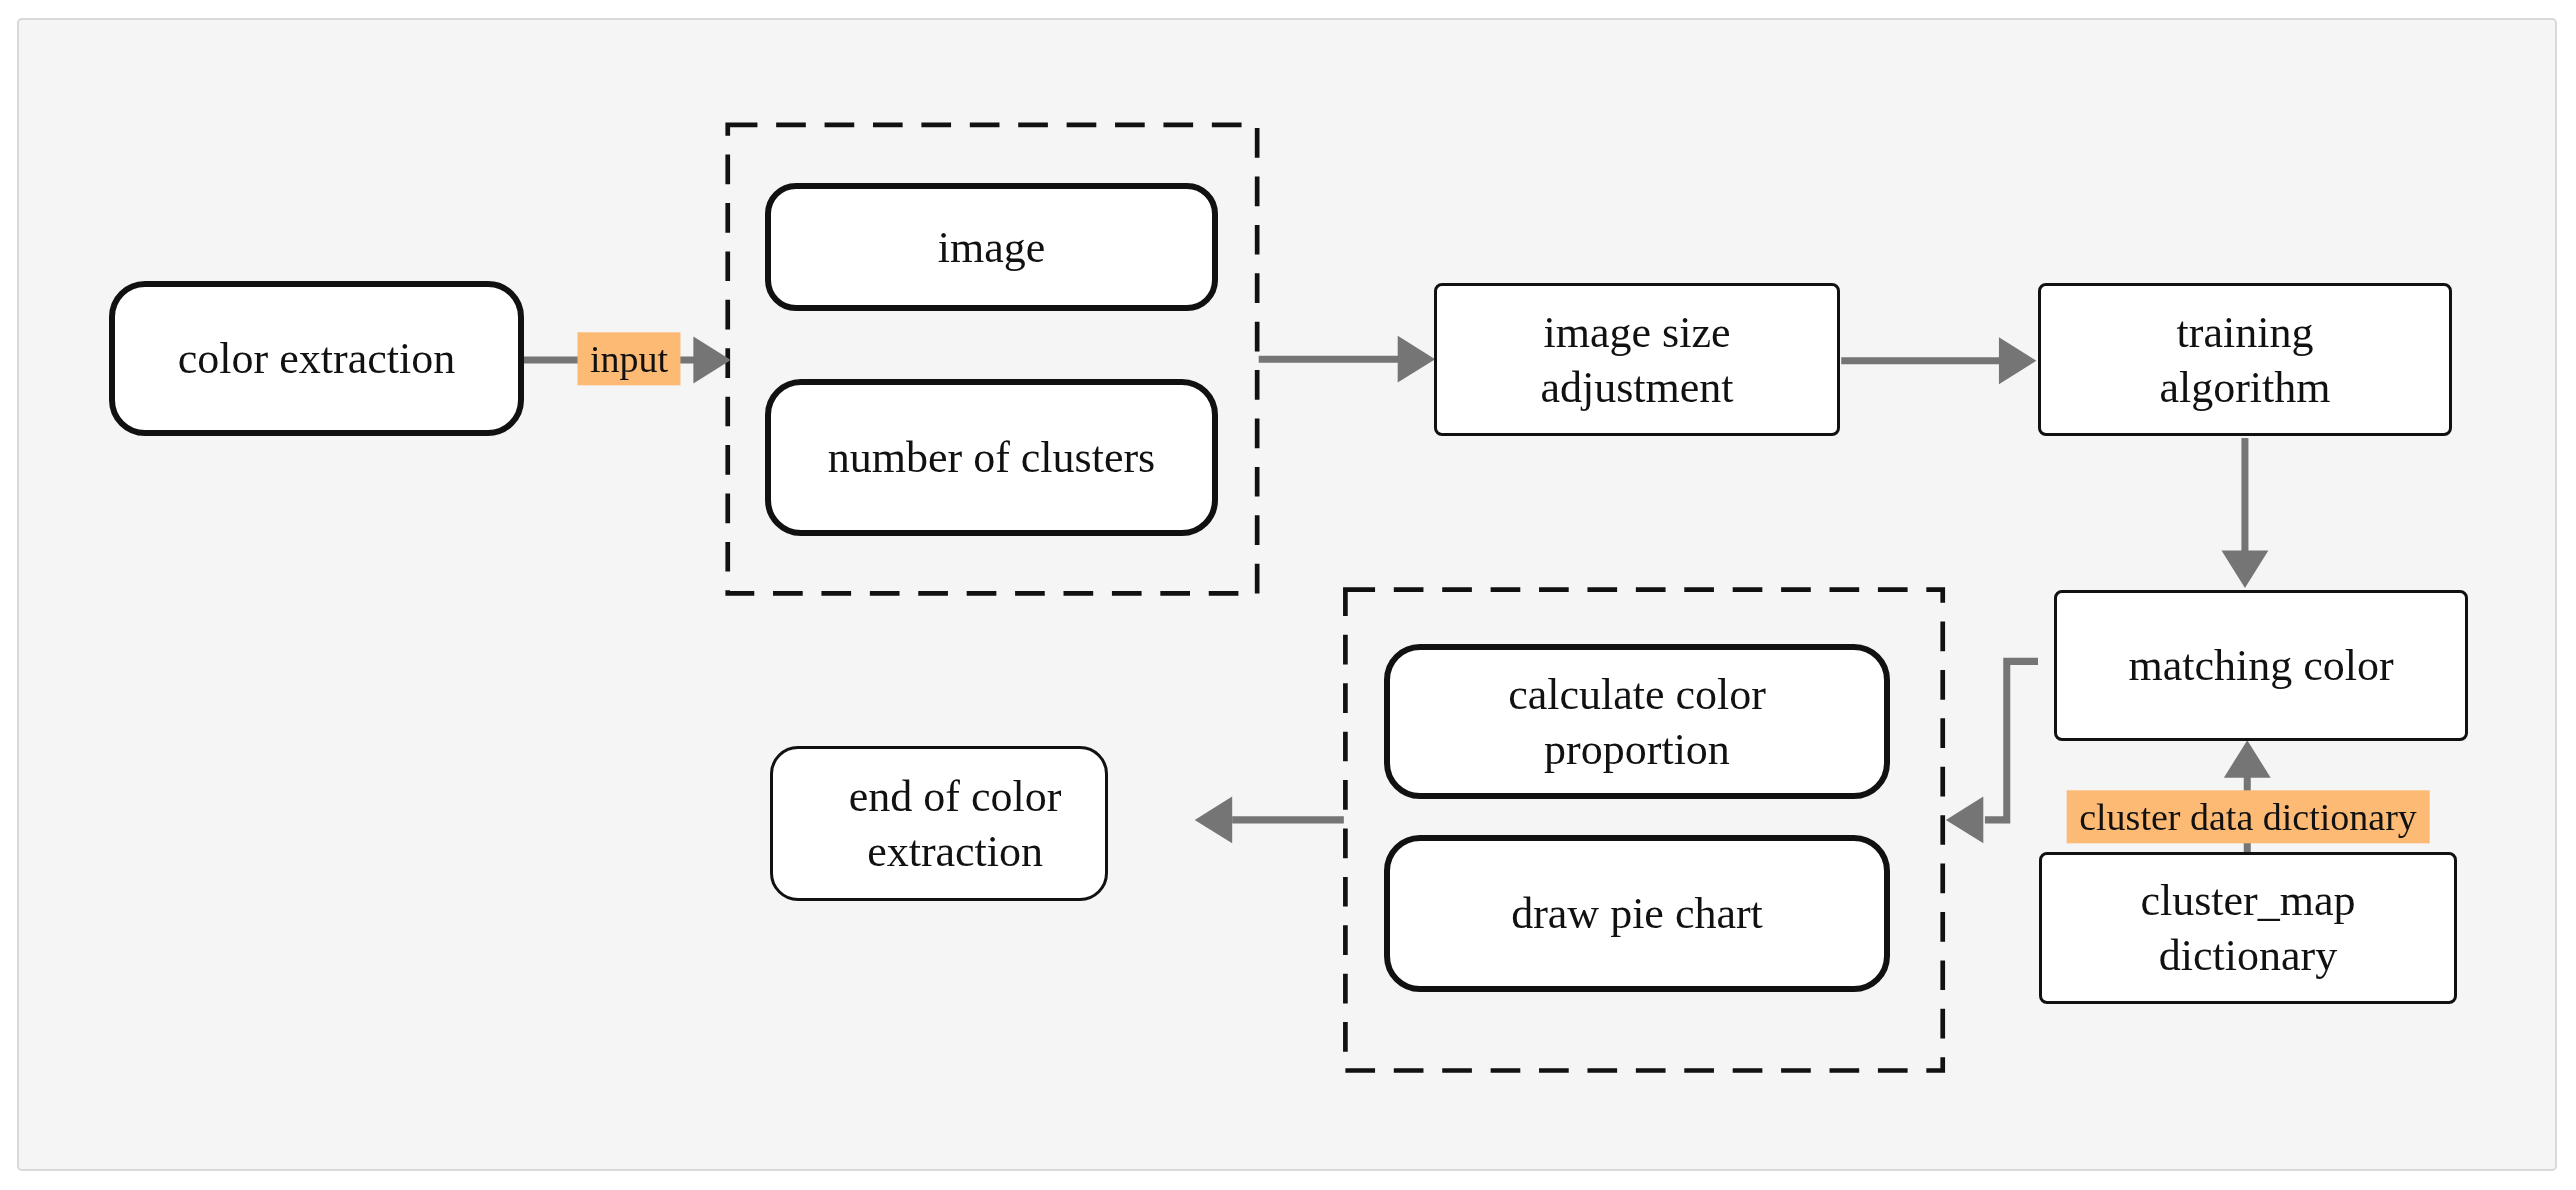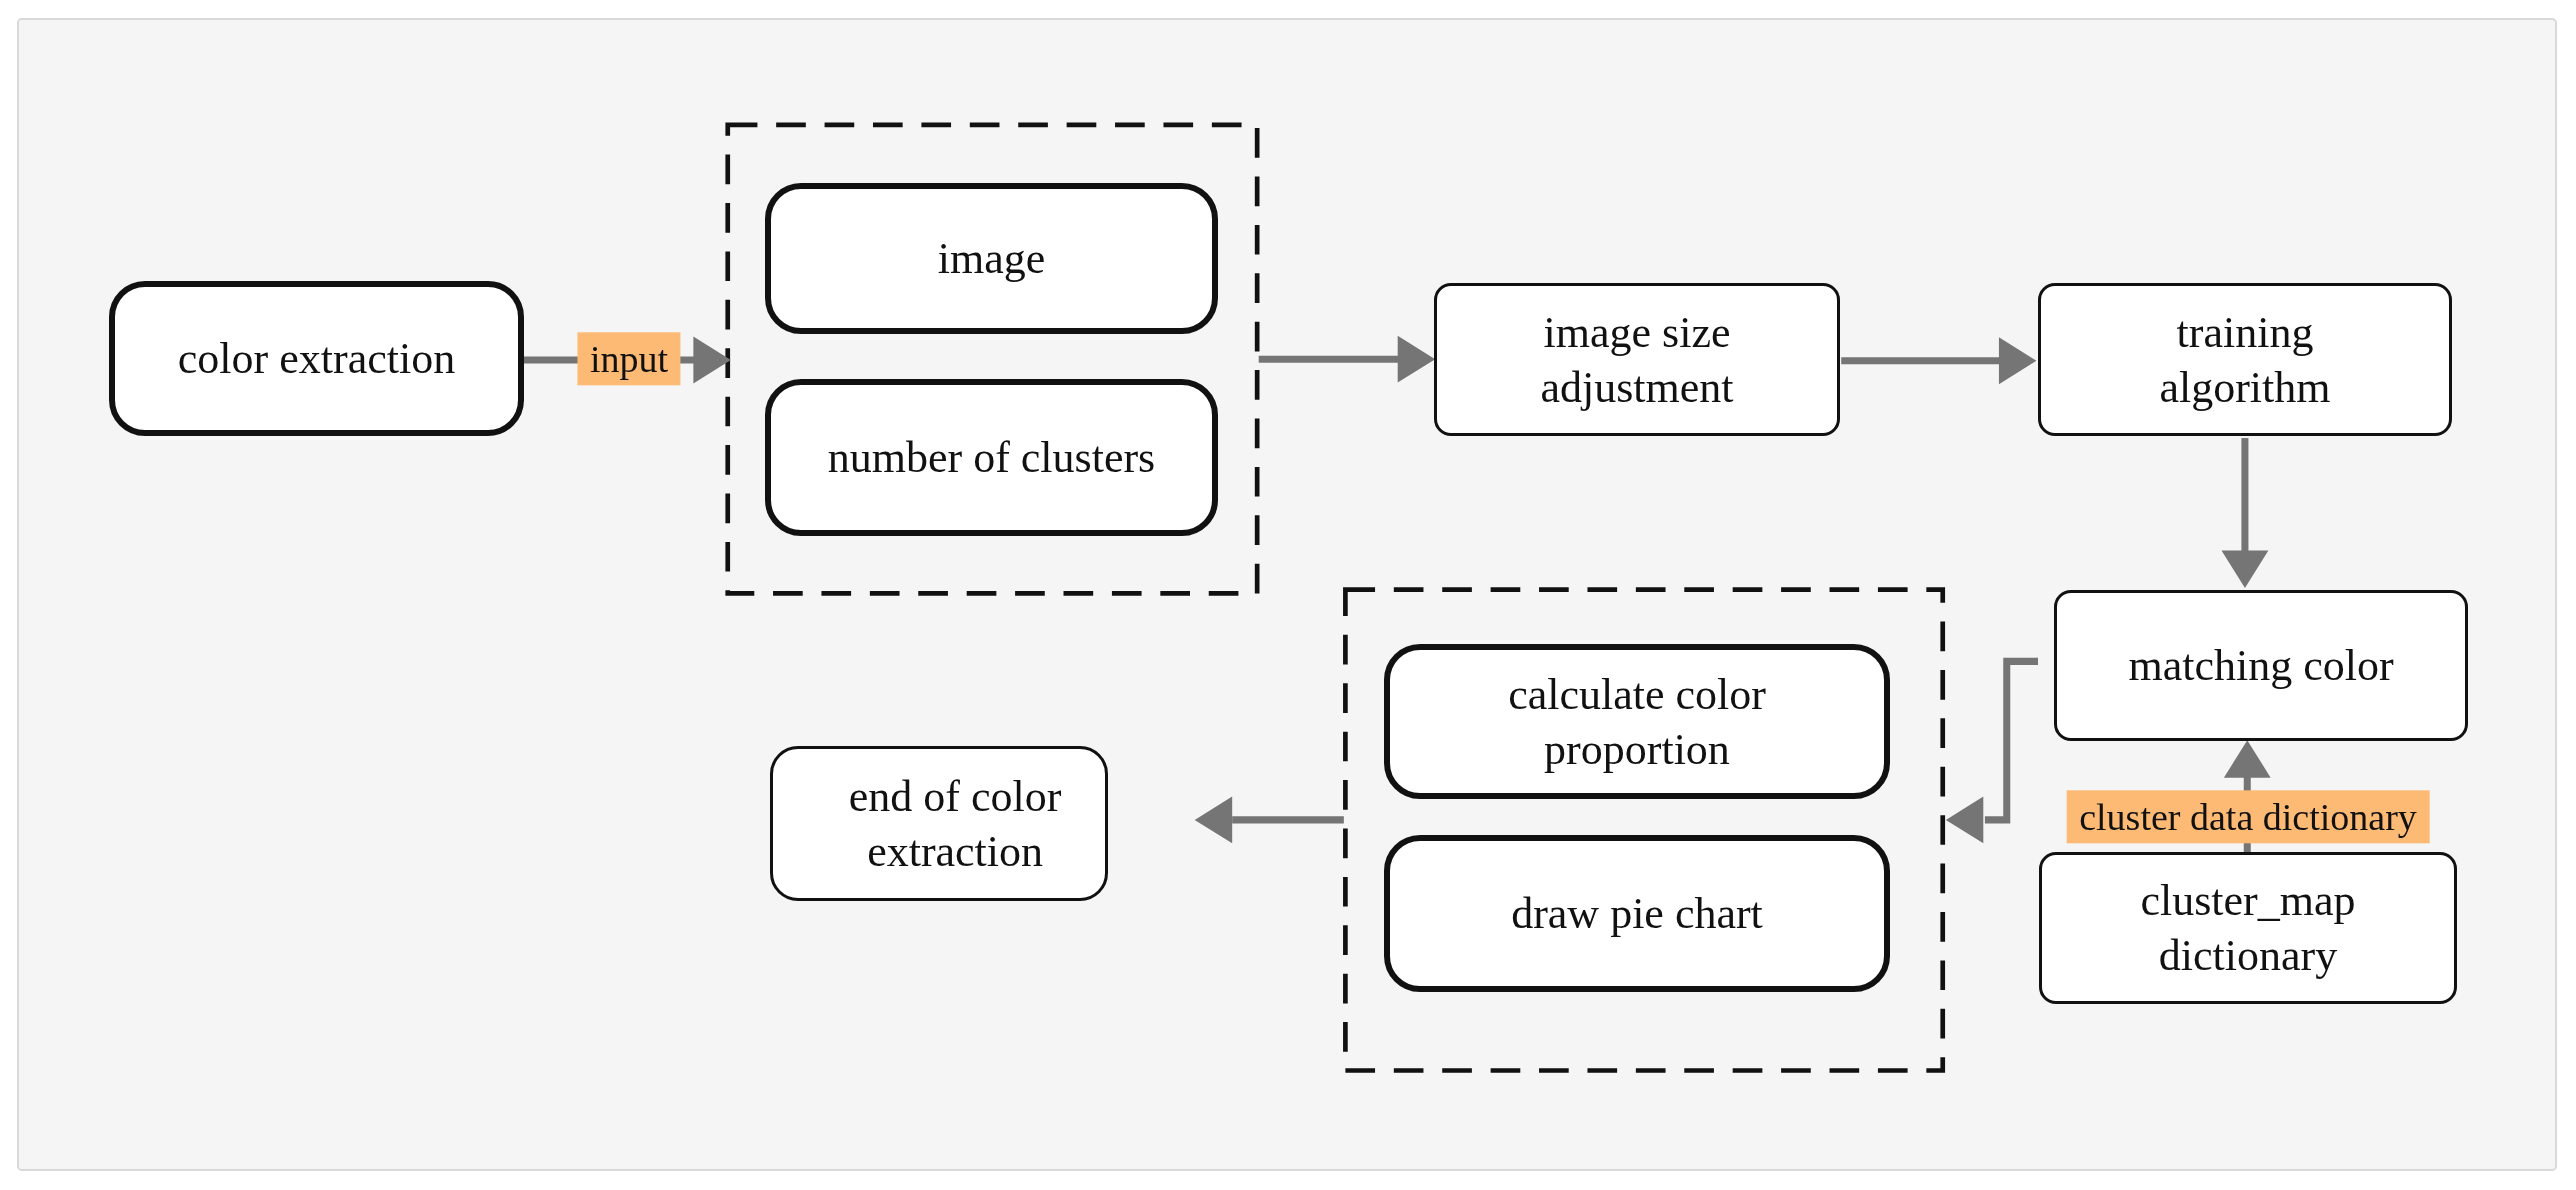--- a/index.html
+++ b/index.html
@@ -37,21 +37,21 @@
     position:absolute;
     display:flex;align-items:center;justify-content:center;
     text-align:center;
     background:var(--fill);
     border-style:solid;border-color:var(--ink);
     font-size:44px;line-height:1.25;
     white-space:pre-line;
     padding:0 7.8px;box-sizing:border-box;
   }
   .thick{border-width:6.2px;border-radius:36px;}
-  .thin{border-width:3.1px;border-radius:17px;}
+  .thin{border-width:3.1px;border-radius:8px;}
   .edge-label{
     position:absolute;
     transform:translate(-50%,-50%);
     background:#fdba74;
     padding:4.7px 12.5px;
     font-size:38px;
     white-space:nowrap;
   }
 </style>
 </head>
@@ -83,21 +83,21 @@
 
     <line class="edge-line" x1="2878" y1="1135" x2="2878" y2="994"></line>
     <polygon class="edge-head" points="2848,996 2908,996 2878,948"></polygon>
 
     <line class="edge-line" x1="1721" y1="1050" x2="1578" y2="1050"></line>
     <polygon class="edge-head" points="1578,1020 1578,1080 1530,1050"></polygon>
   </svg>
 
   <div class="node thick" style="left:109px;top:281px;width:415px;height:155px;">color extraction</div>
 
-  <div class="node thick" style="left:765px;top:183px;width:453px;height:151px;">image</div>
+  <div class="node thick" style="left:765px;top:183px;width:453px;height:128px;border-radius:31px;">image</div>
 
   <div class="node thick" style="left:765px;top:379px;width:453px;height:157px;">number of clusters</div>
 
   <div class="node thin" style="left:1434px;top:283px;width:406px;height:153px;">image size
 adjustment</div>
 
   <div class="node thin" style="left:2038px;top:283px;width:414px;height:153px;">training
 algorithm</div>
 
   <div class="node thin" style="left:2038px;top:590px;width:414px;height:151px;margin-left:16px;">matching color</div>

